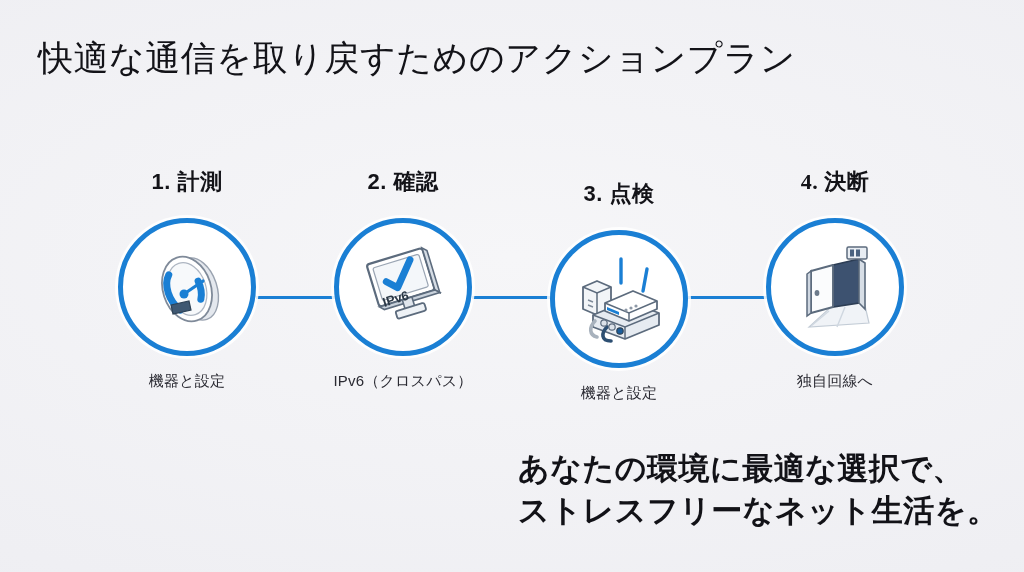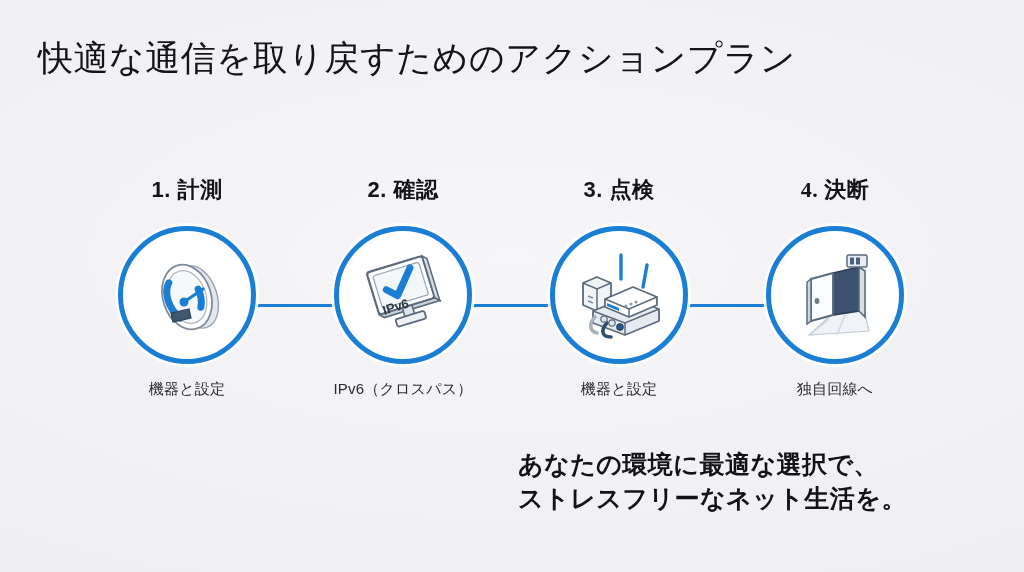--- a/index.html
+++ b/index.html
@@ -31,21 +31,21 @@
     font-weight: normal;
     letter-spacing: 0.5px;
     color: #131318;
     white-space: nowrap;
   }
 
   
   .flow {
     position: absolute;
     left: 0;
-    top: 176px;
+    top: 168px;
     width: 1024px;
     height: 240px;
   }
   .connector-layer {
     position: absolute;
     left: 0;
     top: 0;
     width: 1024px;
     height: 240px;
     pointer-events: none;
@@ -95,21 +95,21 @@
     font-size: 15px;
     color: #2b2b33;
     letter-spacing: 0.2px;
   }
 
   
   .tagline {
     position: absolute;
     left: 518px;
     top: 448px;
-    font-size: 25px;
+    font-size: 31px;
     font-weight: bold;
     line-height: 1.35;
     color: #121217;
     letter-spacing: 0.5px;
     font-family: "Liberation Serif", "DejaVu Serif", serif;
   }
   .tagline .l2 { display: block; }
 </style>
 </head>
 <body>
@@ -174,21 +174,21 @@
                 <rect x="31" y="67" width="30" height="8" rx="2" fill="#eef2f6" stroke="#5c6b7d" stroke-width="1.8"></rect>
               </g>
               <text x="40" y="62" transform="rotate(-17 40 62)" text-anchor="middle" font-family="Liberation Sans, sans-serif" font-size="13" font-weight="bold" fill="#2b3846">IPv6</text>
             </svg>
           </span>
         </div>
       </div>
       <div class="step-caption">IPv6（クロスパス）</div>
     </div>
 
-    <div class="step" style="left:519px;">
+    <div class="step" style="left:519px;margin-top:12px;">
       <div class="step-title">3. 点検</div>
       <div class="circle-wrap">
         <div class="circle">
           <span>
             <svg width="96" height="92" viewBox="0 0 96 92">
 
               <line x1="50" y1="30" x2="50" y2="6" stroke="#1a7fd4" stroke-width="3.4" stroke-linecap="round"></line>
               <line x1="72" y1="38" x2="76" y2="16" stroke="#1a7fd4" stroke-width="3.4" stroke-linecap="round"></line>
 
               <path d="M 12 34 L 26 28 L 40 34 L 40 56 L 26 62 L 12 56 Z" fill="#f2f5f8" stroke="#5c6b7d" stroke-width="1.8" stroke-linejoin="round"></path>

